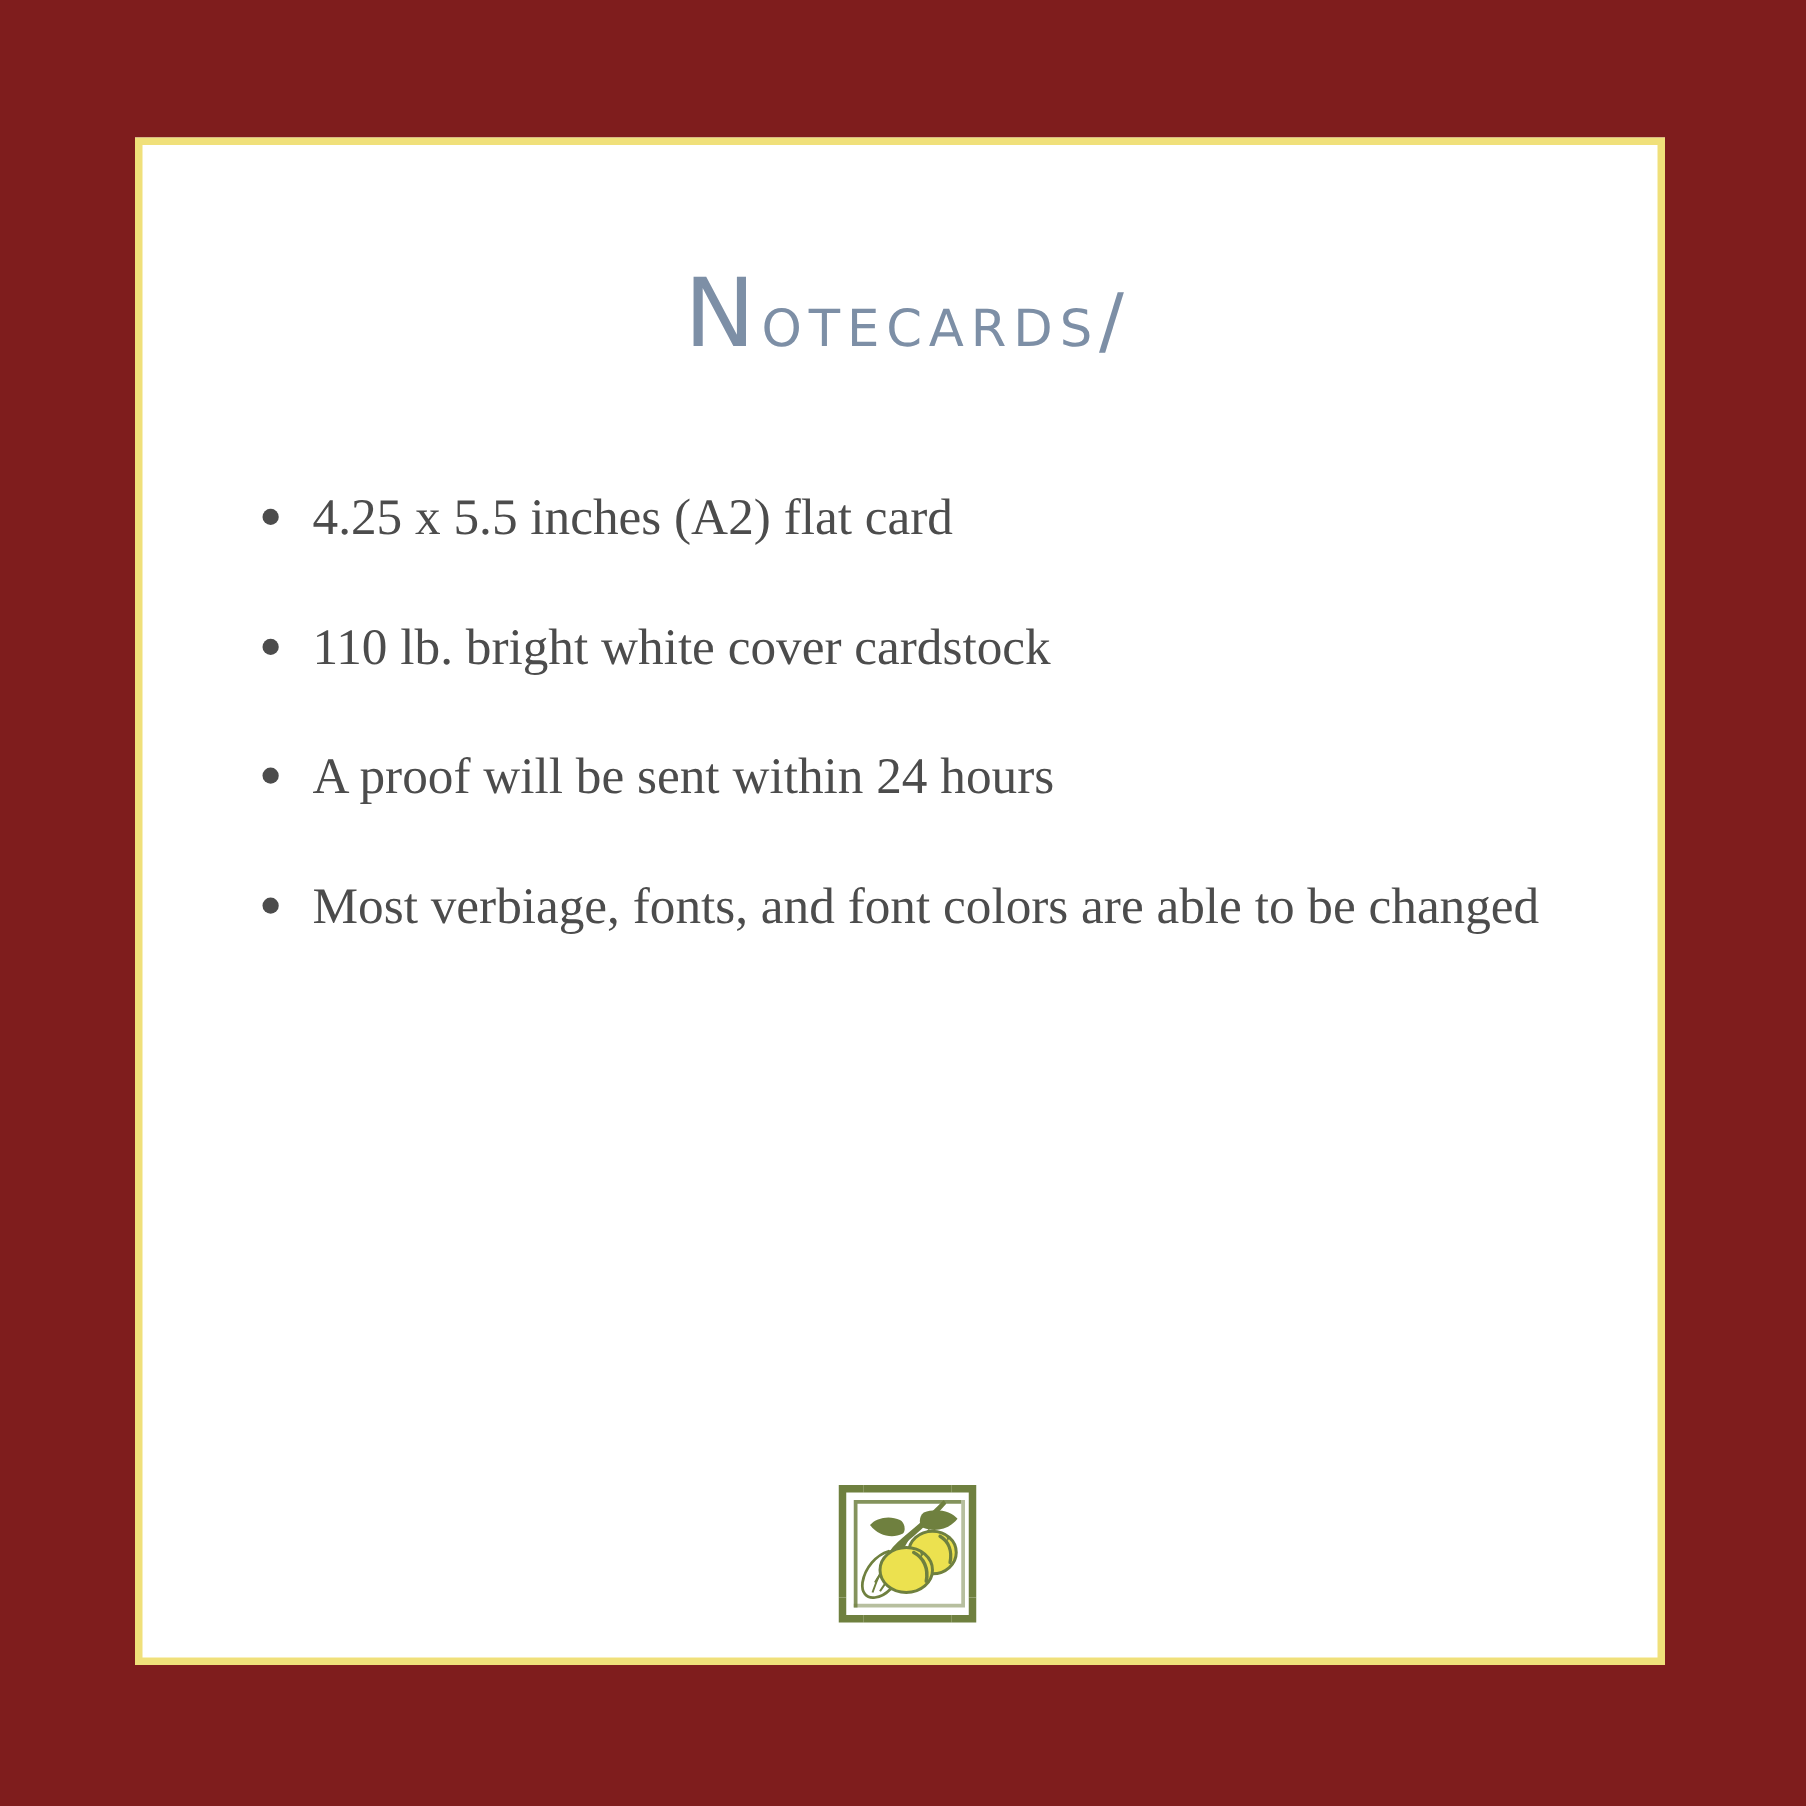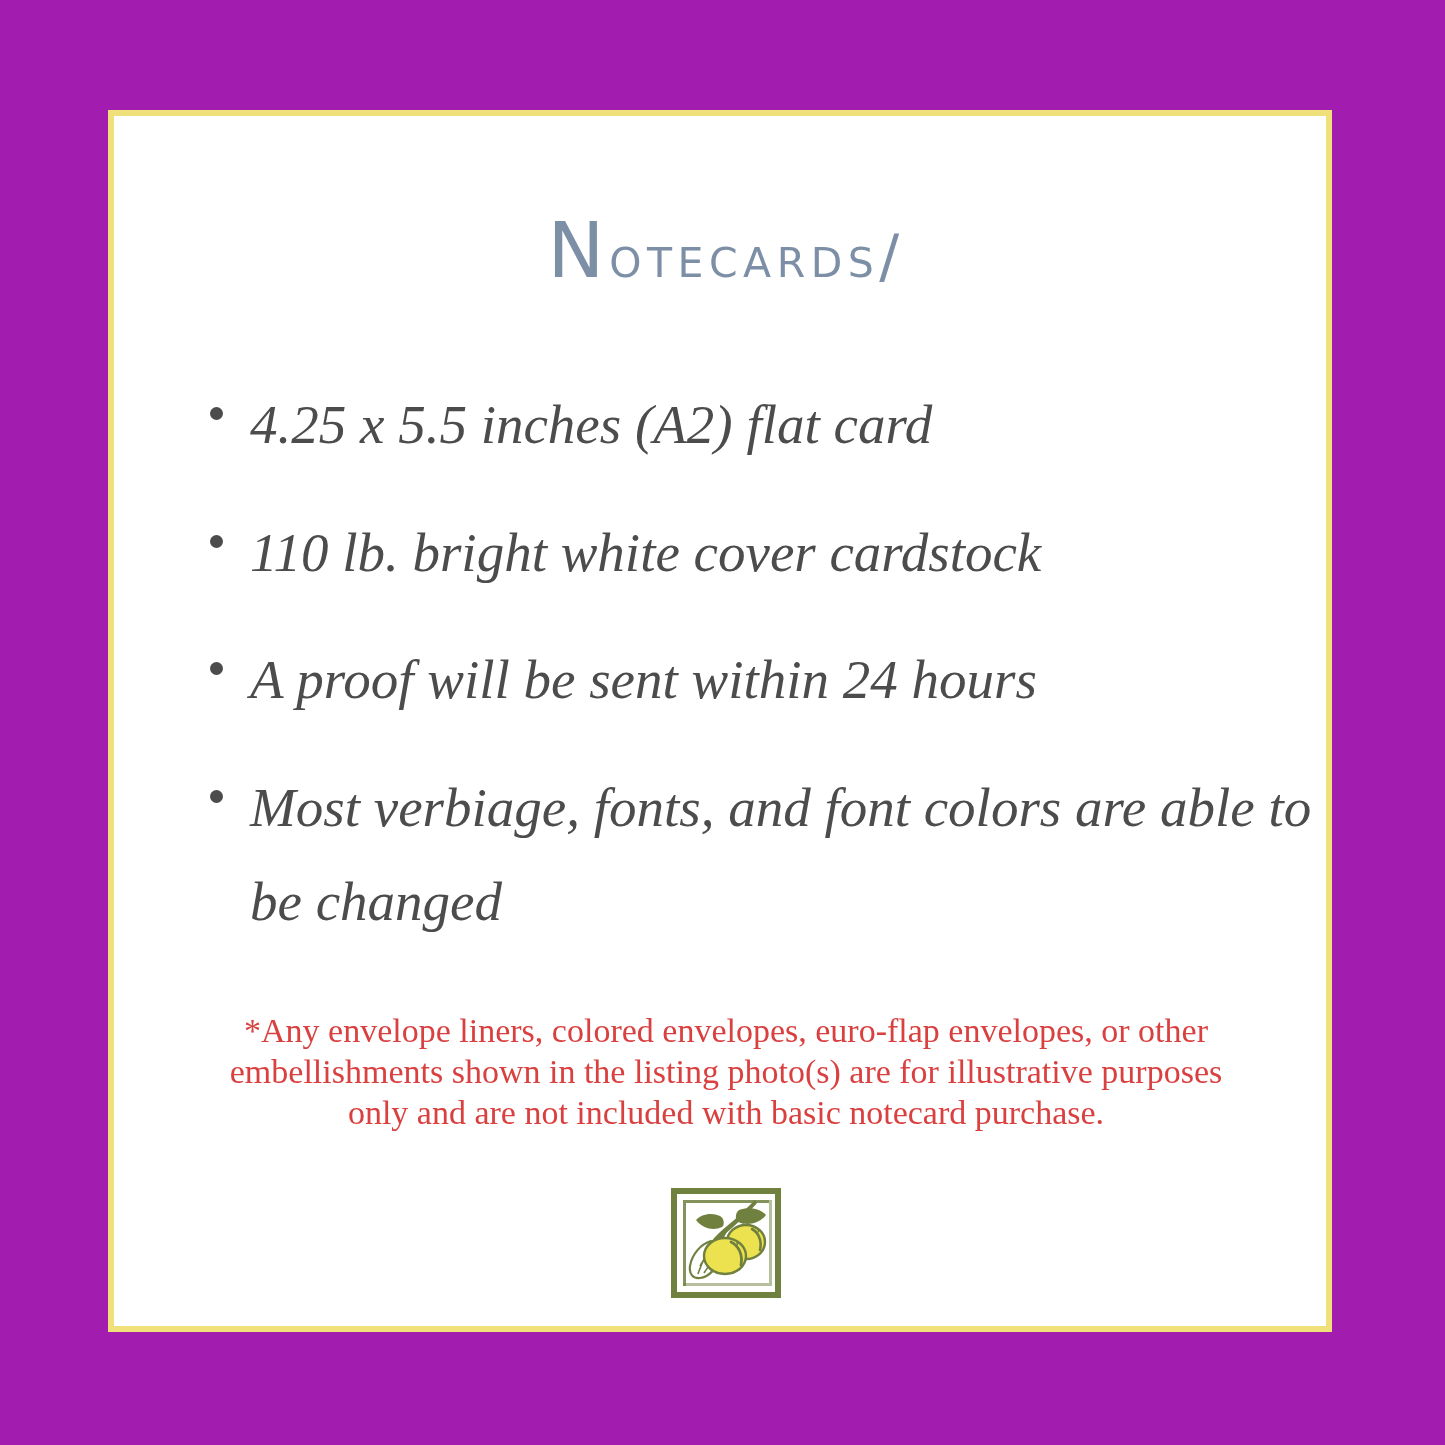--- a/index.html
+++ b/index.html
@@ -11,21 +11,21 @@
     width: 1445px;
     height: 1445px;
     overflow: hidden;
     font-family: "Liberation Serif", serif;
   }
 
   .canvas {
     position: relative;
     width: 1445px;
     height: 1445px;
-    background: #a21caf;
+    background: #7f1d1d;
   }
 
   
   .frame {
     position: absolute;
     left: 108px;
     top: 110px;
     width: 1224px;
     height: 1222px;
     border: 6px solid #f0e07a;
@@ -71,23 +71,22 @@
   .bullets {
     position: absolute;
     left: 88px;
     top: 262px;
     width: 1110px;
     list-style: none;
     margin: 0;
     padding: 0;
     color: #4c4c4c;
     font-family: "Liberation Serif", serif;
-    font-size: 55px;
+    font-size: 41px;
     line-height: 1.72;
-    font-style: italic;
   }
   .bullets li {
     position: relative;
     padding-left: 48px;
     margin: 0 0 33px 0;
   }
   .bullets li:last-child { margin-bottom: 0; }
   .bullets li .dot {
     position: absolute;
     left: 8px;
@@ -135,25 +134,20 @@
         <span class="ln"><span class="cap">N</span><span class="smc">otecards/</span></span>
       </h1>
 
       <ul class="bullets">
         <li><span class="dot"></span><span class="txt">4.25 x 5.5 inches (A2) flat card</span></li>
         <li><span class="dot"></span><span class="txt">110 lb. bright white cover cardstock</span></li>
         <li><span class="dot"></span><span class="txt">A proof will be sent within 24 hours</span></li>
         <li><span class="dot"></span><span class="txt">Most verbiage, fonts, and font colors are able to be changed</span></li>
       </ul>
 
-      <div class="disclaimer">
-        <span>*Any envelope liners, colored envelopes, euro-flap envelopes, or other</span>
-        <span>embellishments shown in the listing photo(s) are for illustrative purposes</span>
-        <span>only and are not included with basic notecard purchase.</span>
-      </div>
 
       <div class="logo">
         <svg width="118" height="118" viewBox="0 0 118 118">
 
           <g fill="#6f803f">
 
             <path d="M4 4 h20 v6 h-14 v14 h-6 z"></path>
             <path d="M94 4 h20 v20 h-6 v-14 h-14 z"></path>
             <path d="M4 94 h6 v14 h14 v6 h-20 z"></path>
             <path d="M108 94 h6 v20 h-20 v-6 h14 z"></path>

